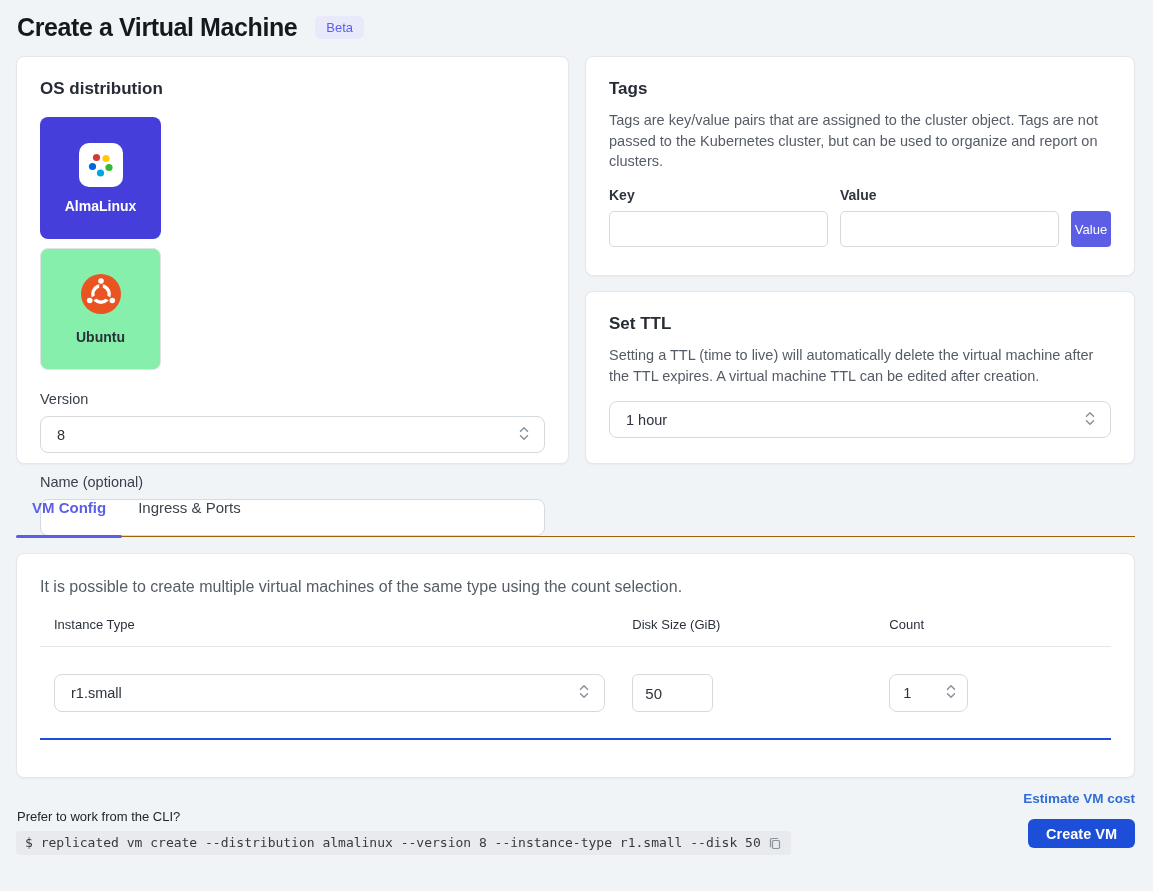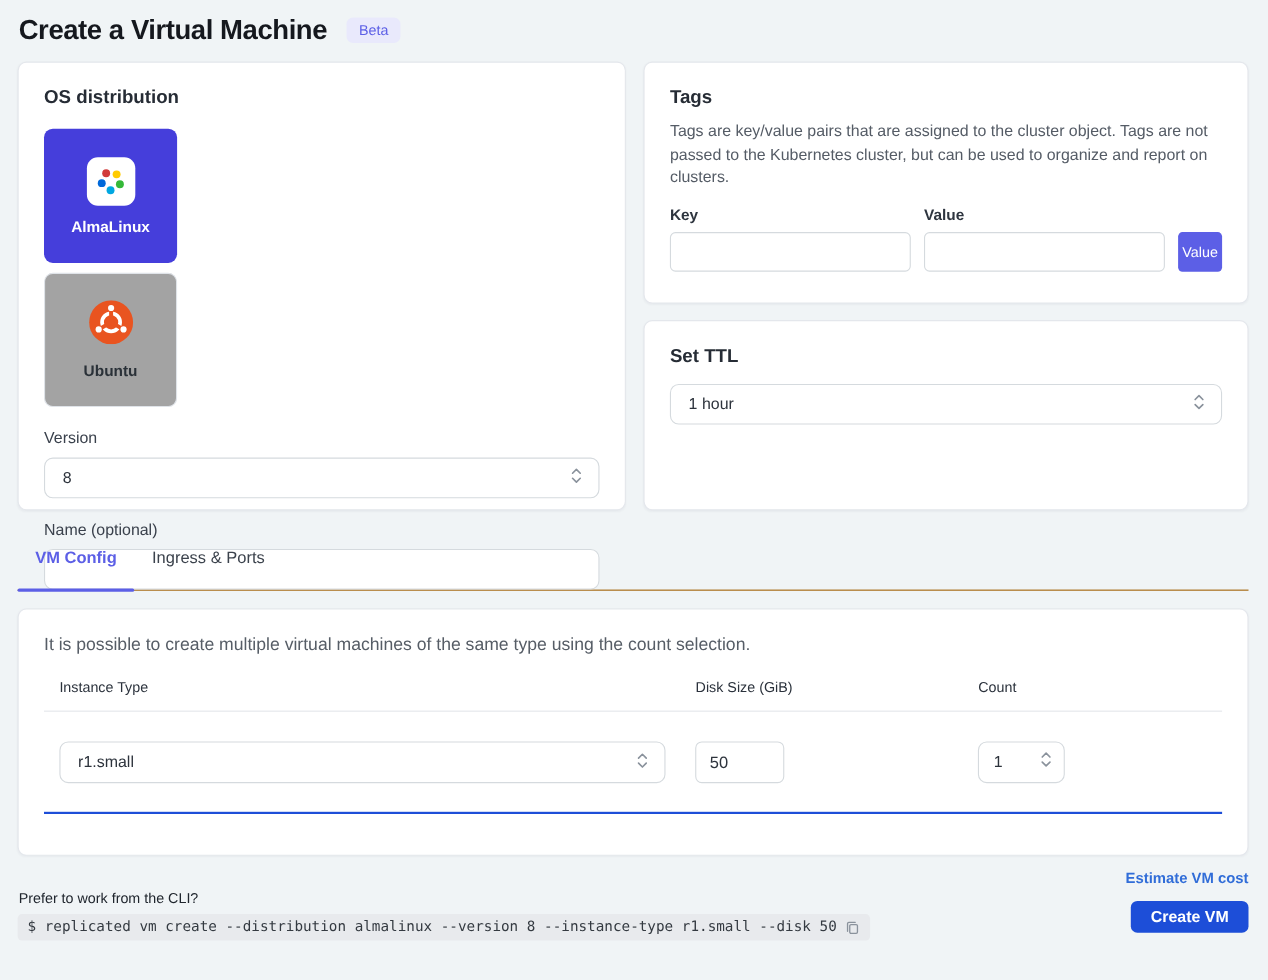--- a/index.html
+++ b/index.html
@@ -35,21 +35,21 @@
   .card-desc { font-size: 14.5px; line-height: 1.43; color: #555c66; margin-top: 11px; }
 
   
   .os-tiles { display: flex; gap: 9px; margin-top: 18px; flex-direction: column; }
   .os-tile {
     width: 121px; height: 122px; border-radius: 8px;
     display: flex; flex-direction: column; align-items: center; justify-content: center;
     gap: 11px; cursor: pointer;
   }
   .os-tile.selected { background: #453edb; color: #fff; }
-  .os-tile.unselected { background: #a3a3a3; border: 1px solid #dfe3e8; color: #2a3138; }
+  .os-tile.unselected { background: #86efac; border: 1px solid #dfe3e8; color: #2a3138; }
   .os-tile-label { font-size: 14px; font-weight: 700; }
   .alma-logo-box {
     width: 44px; height: 44px; background: #fff; border-radius: 10px;
     display: flex; align-items: center; justify-content: center;
   }
   .field-label { font-size: 14.5px; color: #3a414c; margin-top: 21px; }
   .select {
     margin-top: 9px; height: 37px; border: 1px solid #d5dade; border-radius: 8px;
     display: flex; align-items: center; justify-content: space-between;
     padding: 0 14px 0 16px; font-size: 14.5px; color: #2d333c; background: #fff; cursor: pointer;
@@ -202,20 +202,21 @@
           <div class="tags-col">
             <div class="input-label">Value</div>
             <input class="tag-input" type="text" value="" style="">
           </div>
           <button class="save-btn">Value</button>
         </div>
       </div>
 
       <div class="card card-ttl">
         <div class="card-title">Set TTL</div>
+        <div class="card-desc">Setting a TTL (time to live) will automatically delete the virtual machine after the TTL expires. A virtual machine TTL can be edited after creation.</div>
         <div class="select ttl-select">
           <span>1 hour</span>
           <span>
             <svg width="12" height="17" viewBox="0 0 12 17" fill="none">
               <path d="M2.5 6.2 6 2.7 9.5 6.2" stroke="#8a929c" stroke-width="1.5" stroke-linecap="round" stroke-linejoin="round"></path>
               <path d="M2.5 10.8 6 14.3 9.5 10.8" stroke="#8a929c" stroke-width="1.5" stroke-linecap="round" stroke-linejoin="round"></path>
             </svg>
           </span>
         </div>
       </div>

